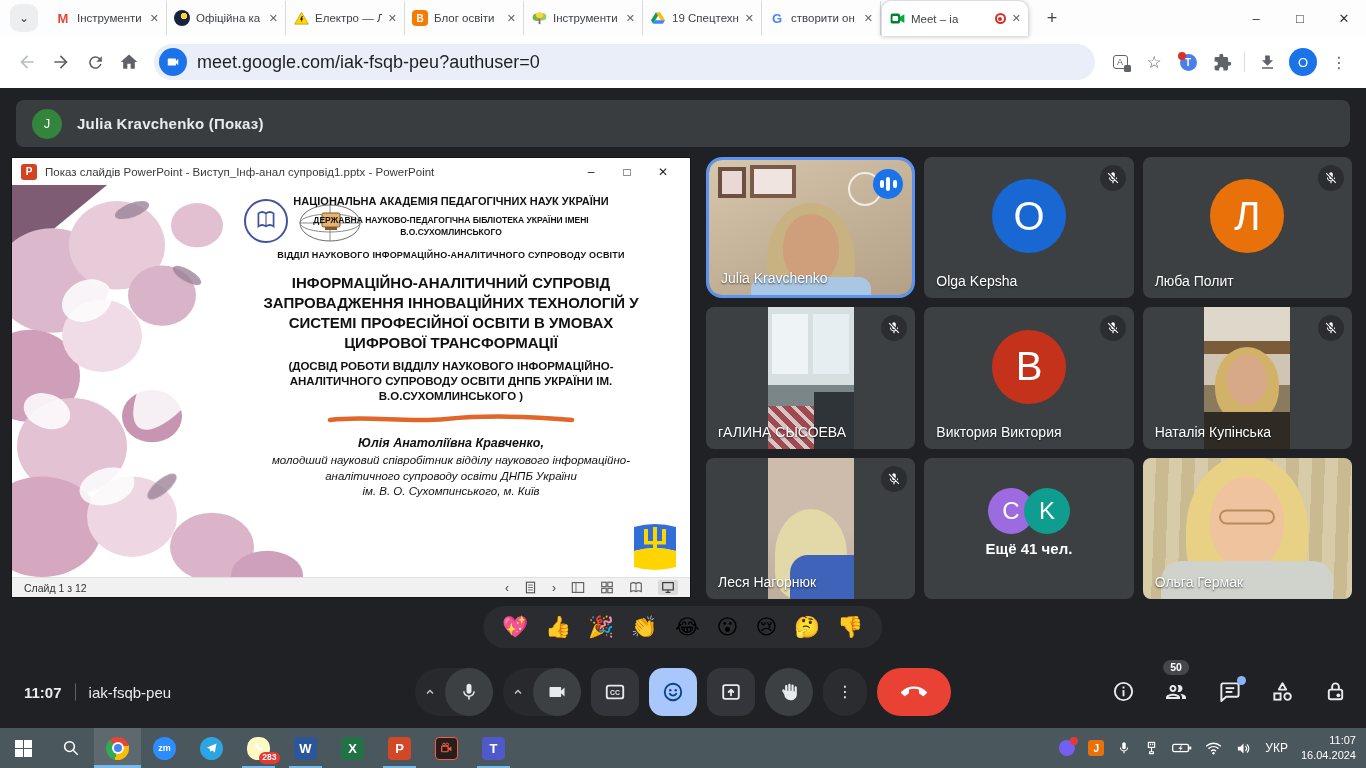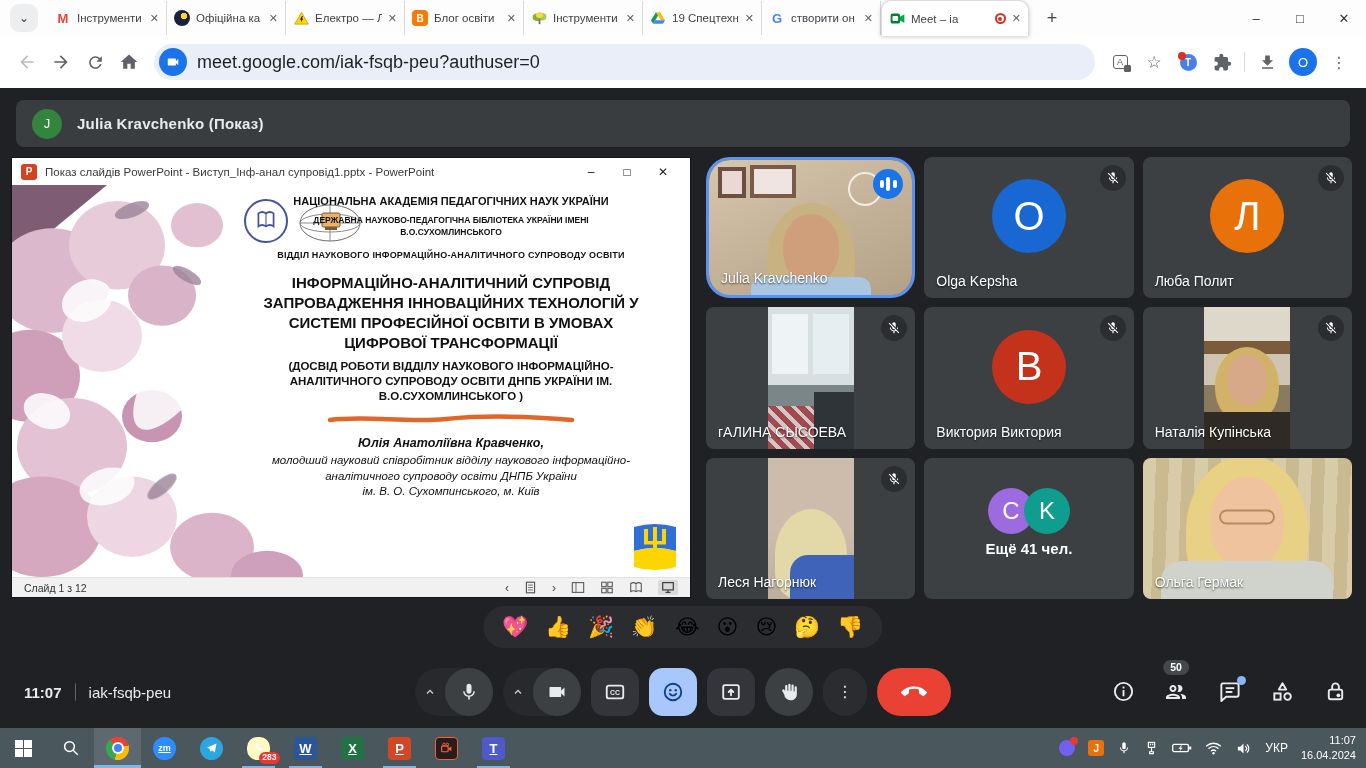--- a/index.html
+++ b/index.html
@@ -64,21 +64,21 @@
 .s-role{font-size:11.5px;font-style:italic;line-height:1.42;margin:2px auto 0;max-width:400px;}
 .s-place{font-size:11.5px;font-style:italic;}
 .trident{position:absolute;right:10px;bottom:4px;}
 .ppt-st{height:20px;background:#f1f1f1;border-top:1px solid #e0e0e0;display:flex;align-items:center;padding:0 12px;font-size:10.5px;color:#333;flex:none;}
 .st-right{margin-left:auto;display:flex;align-items:center;gap:15px;}
 .st-nav{font-size:12px;color:#444;}
 .st-active{background:#dadada;border-radius:2px;padding:1px 3px;}
 
 .tiles{position:absolute;top:69px;left:706px;width:646px;height:442px;display:grid;grid-template-columns:repeat(3,1fr);grid-template-rows:repeat(3,1fr);gap:9px;}
 .tile{position:relative;background:#3c4043;border-radius:8px;overflow:hidden;}
-.tile.speaking{border:3px solid #5b93f5;border-radius:24px;}
+.tile.speaking{border:3px solid #5b93f5;border-radius:16px;}
 .tile-name{position:absolute;left:12px;bottom:9px;color:#fff;font-size:14px;font-weight:500;text-shadow:0 1px 2px rgba(0,0,0,.7);white-space:nowrap;z-index:5;}
 .mic-off{position:absolute;top:8px;right:8px;width:26px;height:26px;border-radius:50%;background:rgba(32,33,36,.6);display:flex;align-items:center;justify-content:center;z-index:5;}
 .avatar-big{position:absolute;top:42%;left:50%;transform:translate(-50%,-50%);width:74px;height:74px;border-radius:50%;color:#fff;font-size:40px;font-weight:400;display:flex;align-items:center;justify-content:center;}
 .av-o{background:#1967d2}.av-l{background:#e8710a}.av-v{background:#c5321c}
 .audio-ind{position:absolute;top:9px;right:9px;width:30px;height:30px;border-radius:50%;background:#1a73e8;display:flex;align-items:center;justify-content:center;gap:2.5px;z-index:5;}
 .audio-ind i{width:4px;background:#fff;border-radius:2px;}
 .audio-ind i:nth-child(1),.audio-ind i:nth-child(3){height:8px}.audio-ind i:nth-child(2){height:14px}
 .vid{position:absolute;inset:0;}
 .vid-julia{background:linear-gradient(155deg,#d6c6ab 0%,#c3b197 55%,#b3a088 100%);}
 .vj-f1{position:absolute;left:9px;top:7px;width:28px;height:31px;background:#e9d8d3;border:4px solid #6c4f41;}
@@ -125,21 +125,21 @@
 .bsq{width:48px;height:48px;border-radius:14px;background:#33353a;display:flex;align-items:center;justify-content:center;}
 .bemoji{background:#a8c7fa;}
 .bkebab{width:44px;height:48px;border-radius:24px;background:#2b2c2f;display:flex;align-items:center;justify-content:center;color:#e8eaed;font-size:16px;}
 .bend{width:74px;height:48px;border-radius:26px;background:#e94235;display:flex;align-items:center;justify-content:center;}
 .bb-right{position:absolute;right:18px;top:50%;transform:translateY(-50%);display:flex;align-items:center;gap:27px;}
 .ri{position:relative;width:26px;height:26px;display:flex;align-items:center;justify-content:center;}
 .badge{position:absolute;top:-19px;left:50%;transform:translateX(-50%);background:#44474b;color:#fff;font-size:10.5px;border-radius:9px;padding:1.5px 7px;font-weight:600;}
 .dot{position:absolute;top:-3px;right:-4px;width:9px;height:9px;border-radius:50%;background:#8ab4f8;}
 
 #taskbar{position:absolute;left:0;bottom:0;width:1366px;height:40px;background:#4a575d;display:flex;align-items:center;color:#fff;}
-.tb-btn{width:47px;height:40px;display:flex;align-items:center;justify-content:center;position:relative;flex:none;text-decoration:underline;}
+.tb-btn{width:47px;height:40px;display:flex;align-items:center;justify-content:center;position:relative;flex:none;}
 .tb-btn.run::after{content:"";position:absolute;bottom:0;left:7px;right:7px;height:2.5px;background:#76b9ed;}
 .tb-btn.active{background:#5d696e;}
 .tb-btn.active::after{content:"";position:absolute;bottom:0;left:0;right:0;height:3px;background:#76b9ed;}
 .chrome-ic{width:23px;height:23px;border-radius:50%;background:conic-gradient(from -45deg,#ea4335 0 33%,#fbbc05 0 66%,#34a853 0 100%);position:relative;}
 .chrome-ic::before{content:"";position:absolute;inset:5.5px;background:#fff;border-radius:50%;}
 .chrome-ic::after{content:"";position:absolute;inset:7.5px;background:#4285f4;border-radius:50%;}
 .app-sq{width:23px;height:23px;border-radius:4px;color:#fff;font-weight:700;font-size:13px;display:flex;align-items:center;justify-content:center;}
 .zm{border-radius:50%;background:#2d8cff;font-size:9px;}
 .tg{border-radius:50%;background:#2ca5e0;}
 .vb{border-radius:45%;background:#fef9c3;position:relative;}

